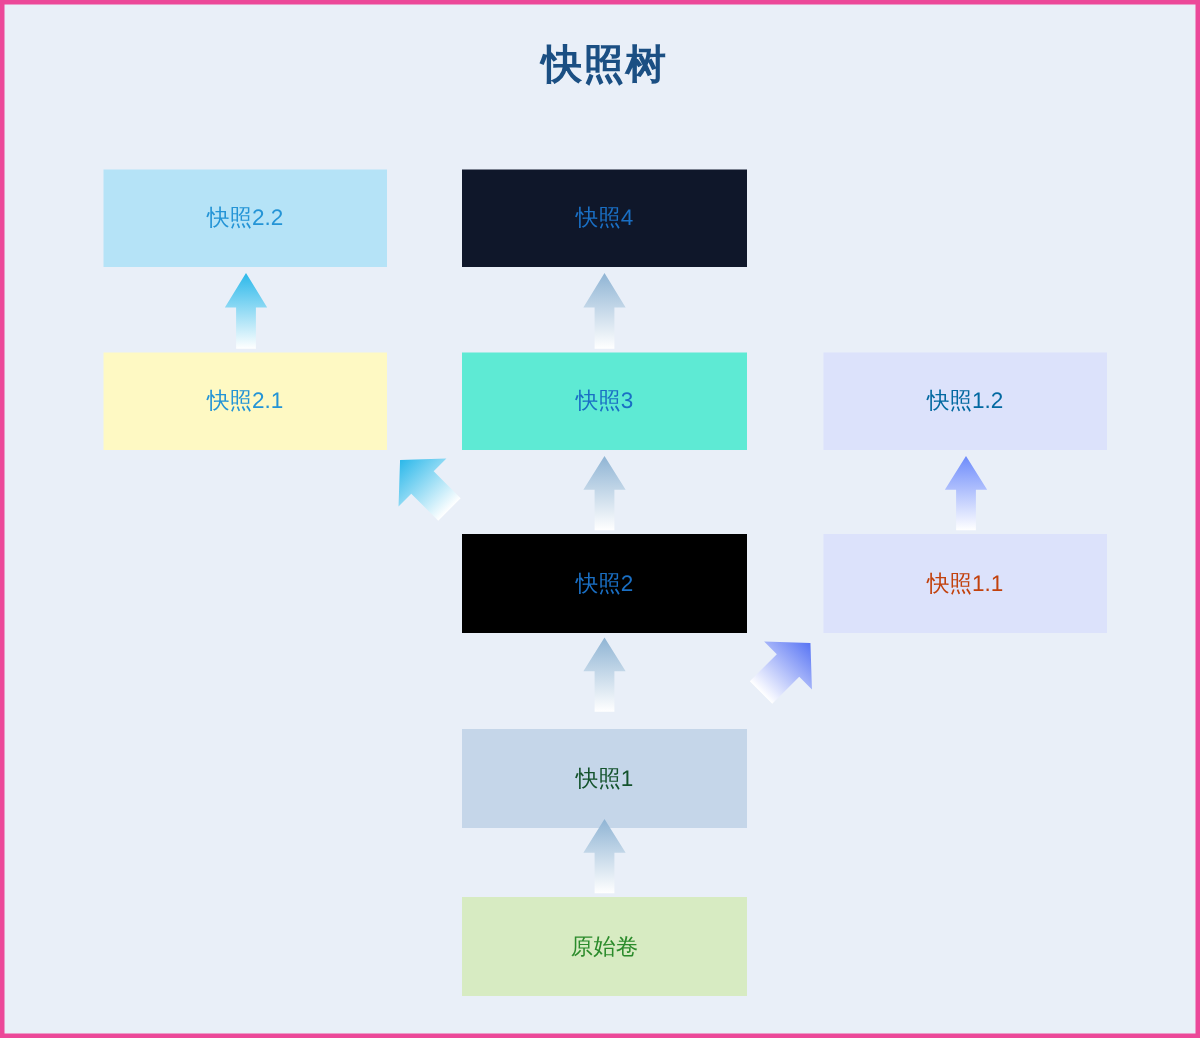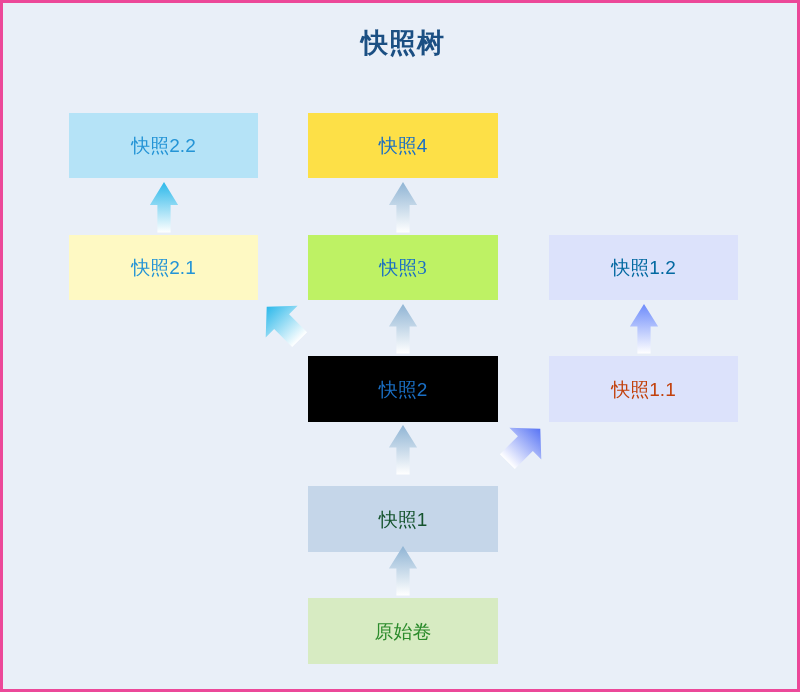--- a/index.html
+++ b/index.html
@@ -27,21 +27,21 @@
     font-weight: bold;
     color: #1b4f83;
     letter-spacing: 1px;
   }
   .node {
     position: absolute;
     box-sizing: border-box;
     display: flex;
     align-items: center;
     justify-content: center;
-    font-size: 19px;
+    font-size: 15px;
     line-height: 1;
     user-select: none;
   }
   
   .fam-cyan   { background: #b5e3f7; color: #2494d6; }
   .fam-steel  { background: #c5d6e9; color: #1a6fc4; }
   .fam-violet { background: #dce2fb; color: #4a6cf2; }
   .fam-green  { background: #d7ebc2; color: #2b8b2b; }
 
   
@@ -61,24 +61,24 @@
 
   <div id="title">快照树</div>
 
   <div id="nodes-layer">
       <div class="node fam-cyan" style="left: 66px; top: 110px; width: 189px; height: 65px; background: rgb(181, 227, 247); color: rgb(36, 148, 214);">
         <span>快照2.2</span>
       </div>
       <div class="node fam-cyan" style="left: 66px; top: 232px; width: 189px; height: 65px; background: #fef9c3; color: rgb(36, 148, 214);">
         <span>快照2.1</span>
       </div>
-      <div class="node fam-steel" style="left: 305px; top: 110px; width: 190px; height: 65px; background: #fde047; color: rgb(26, 111, 196);">
+      <div class="node fam-steel" style="left: 305px; top: 110px; width: 190px; height: 65px; background: #0f172a; color: rgb(26, 111, 196);">
         <span>快照4</span>
       </div>
-      <div class="node fam-steel" style="left: 305px; top: 232px; width: 190px; height: 65px; background: #bef264; color: rgb(26, 111, 196); font-family: Liberation Serif, serif;">
+      <div class="node fam-steel" style="left: 305px; top: 232px; width: 190px; height: 65px; background: #5eead4; color: rgb(26, 111, 196);">
         <span>快照3</span>
       </div>
       <div class="node fam-steel" style="left: 305px; top: 353px; width: 190px; height: 66px; background: #000000; color: rgb(26, 111, 196);">
         <span>快照2</span>
       </div>
       <div class="node fam-steel" style="left: 305px; top: 448px; width: 190px; height: 66px; background: rgb(197, 214, 233); color: #14532d; margin-top: 35px;">
         <span>快照1</span>
       </div>
       <div class="node fam-green" style="left: 305px; top: 595px; width: 190px; height: 66px; background: rgb(215, 235, 194); color: rgb(43, 139, 43); text-align: right;">
         <span>原始卷</span>

